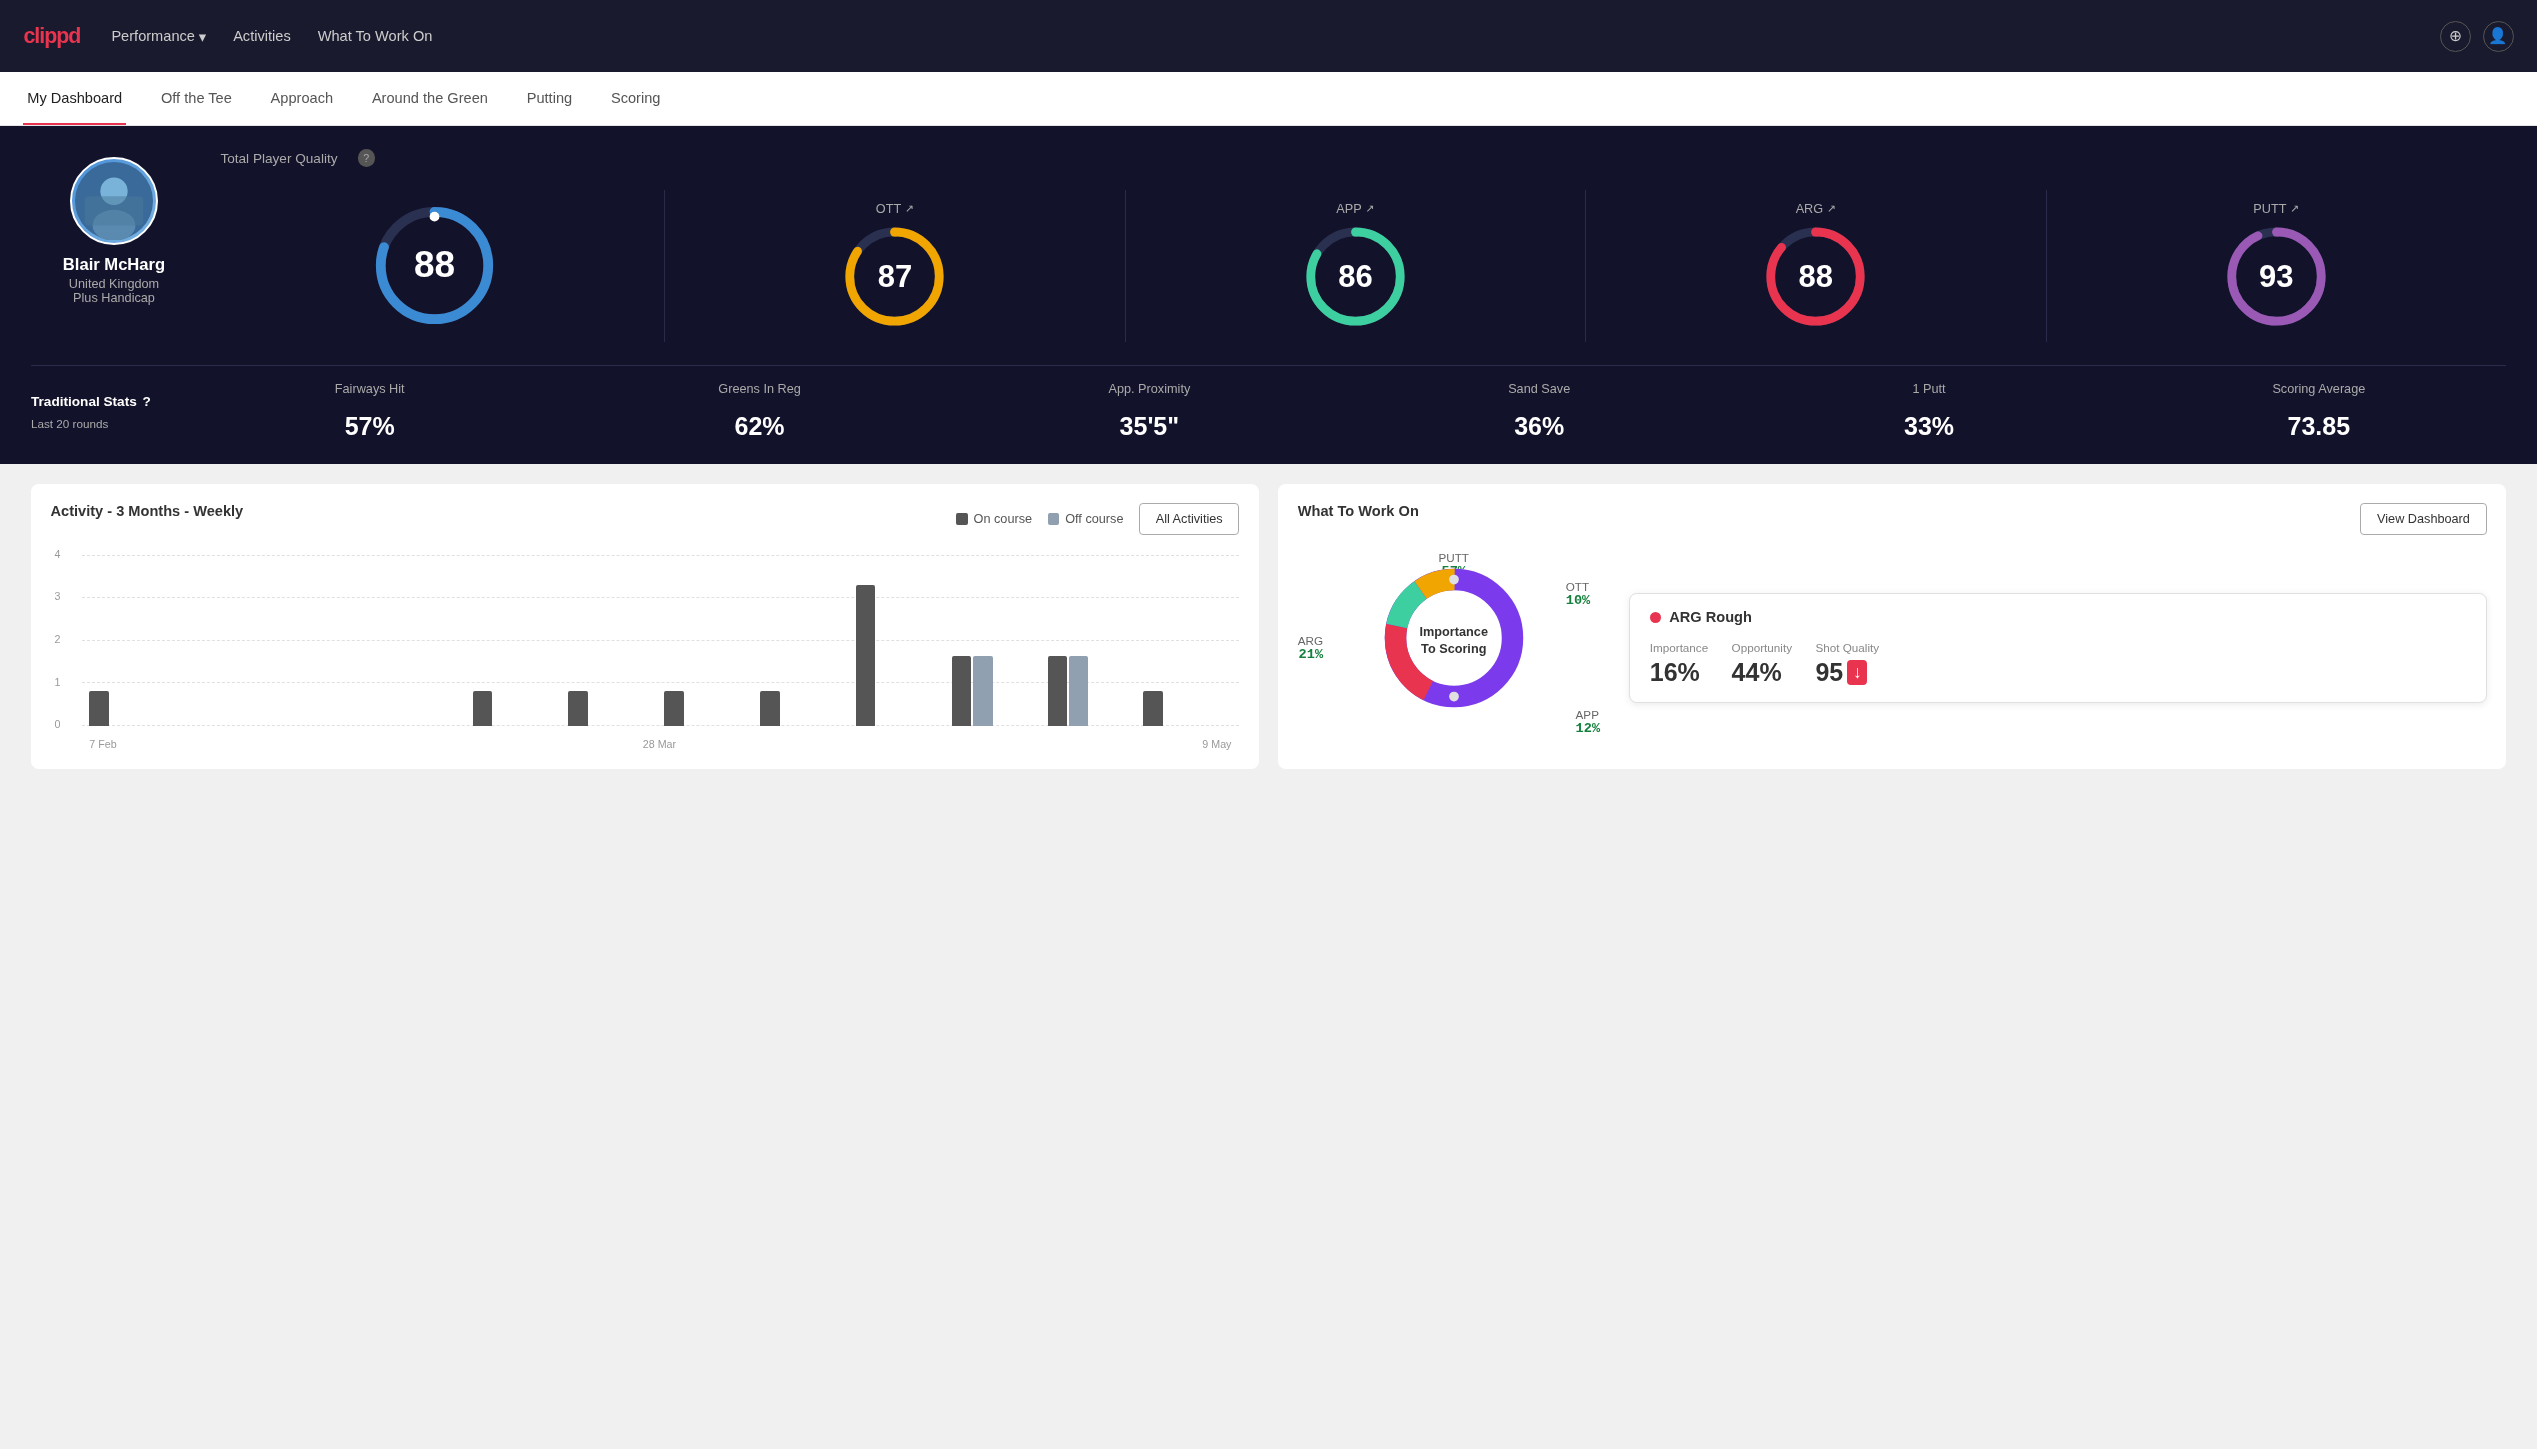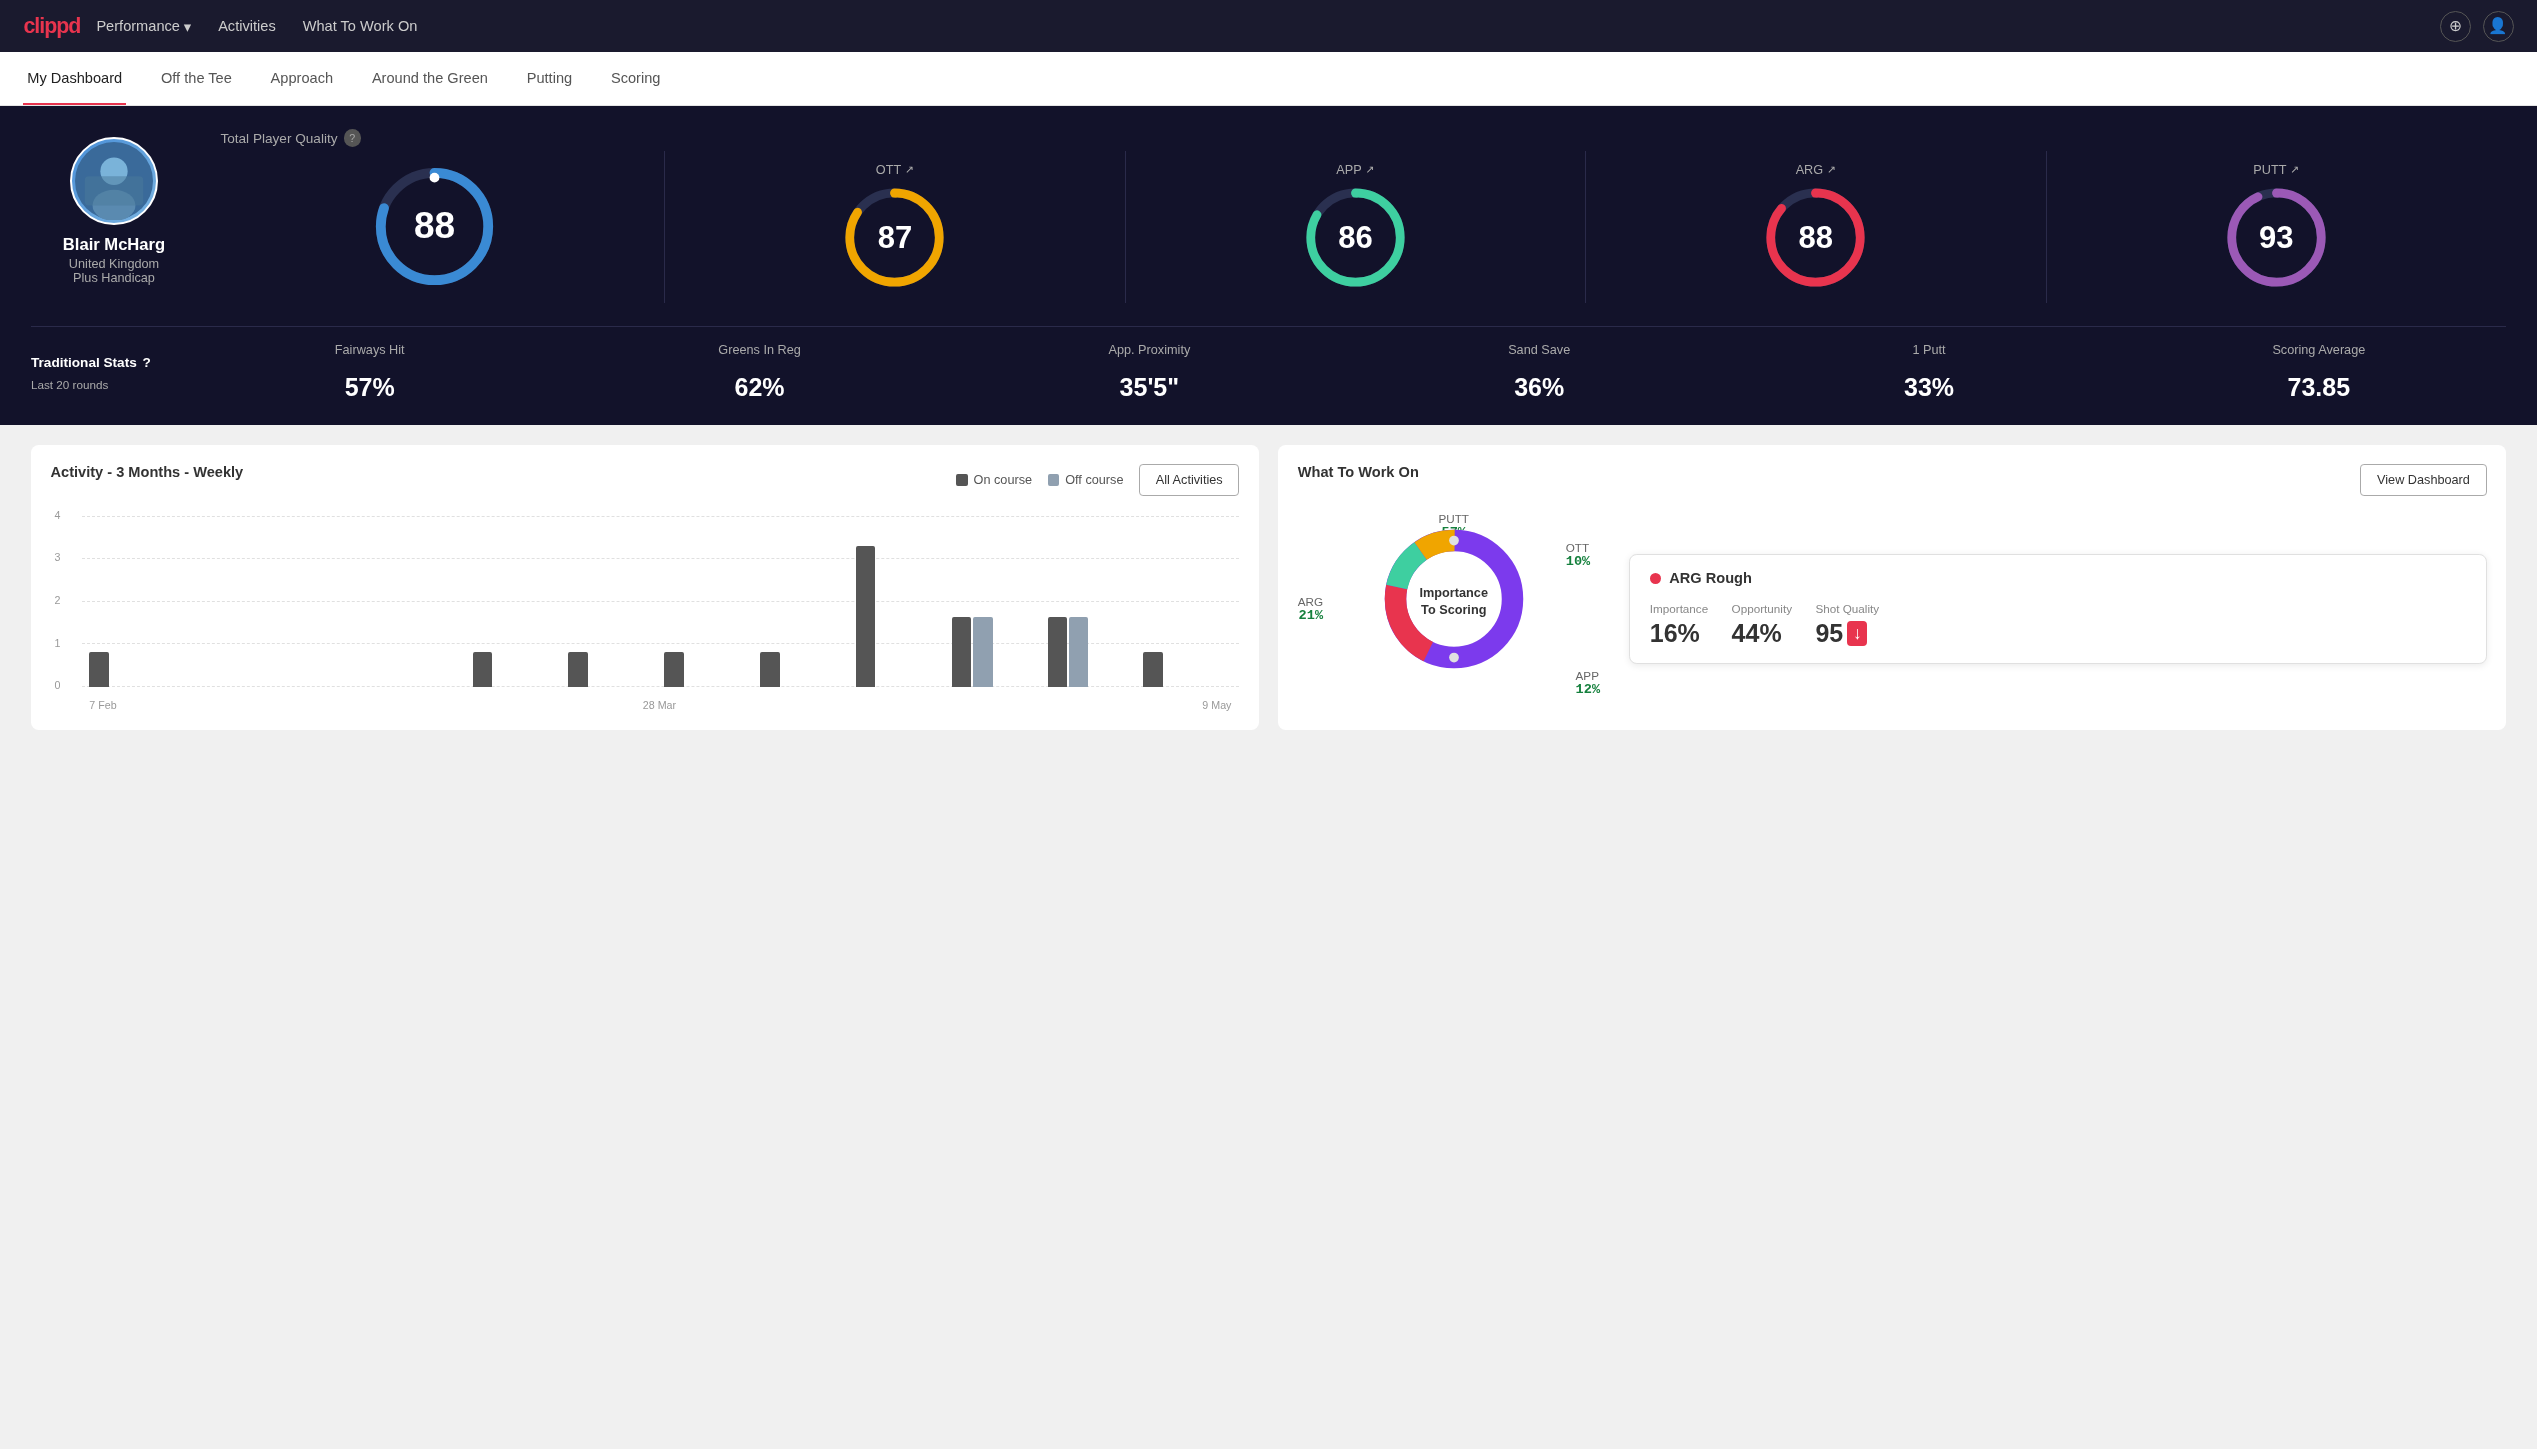--- a/index.html
+++ b/index.html
@@ -4,22 +4,22 @@
   <style>
     * { box-sizing: border-box; margin: 0; padding: 0; }
     body { font-family: -apple-system, BlinkMacSystemFont, 'Segoe UI', sans-serif; background: #f0f0f0; color: #fff; }
 
     
     .topnav {
       background: #1a1a2e;
       display: flex;
       align-items: center;
       padding: 0 23.4px;
-      height: 52px;
-      gap: 16px;
+      height: 72px;
+      gap: 31px;
     }
     .logo { color: #e8344e; font-weight: 900; font-size: 21.4px; letter-spacing: -1px; }
     .nav-links { display: flex; gap: 27px; flex: 1; }
     .nav-link { color: #ccc; font-size: 14.6px; cursor: pointer; display: flex; align-items: center; gap: 3.9px; justify-content: center; }
     .nav-icons { display: flex; gap: 11.7px; align-items: center; }
     .nav-icon-btn { background: transparent; border: 1.9px solid #555; border-radius: 50%; width: 31px; height: 31px; color: #ccc; cursor: pointer; font-size: 15.6px; display: flex; align-items: center; justify-content: center; }
 
     
     .tabs-bar {
       background: #fff;
@@ -68,21 +68,21 @@
       align-items: center;
       justify-content: center;
       font-size: 35px;
       overflow: hidden;
     }
     .player-name { color: #fff; font-weight: 700; font-size: 16.6px; margin-top: 9.7px; }
     .player-country { color: #aaa; font-size: 12.7px; margin-top: 1.9px; }
     .player-handicap { color: #aaa; font-size: 12.7px; }
 
     .quality-section { flex: 1; }
-    .quality-label { color: #aaa; font-size: 13.6px; margin-bottom: 4px; display: flex; align-items: center; gap: 6px; }
+    .quality-label { color: #aaa; font-size: 13.6px; margin-bottom: 23px; display: flex; align-items: center; gap: 20px; }
     .quality-label .help-icon { background: #555; border-radius: 50%; width: 17.5px; height: 17.5px; font-size: 10.7px; display: flex; align-items: center; justify-content: center; cursor: pointer; }
 
     .gauges { display: flex; gap: 0; }
     .gauge-item {
       flex: 1;
       display: flex;
       flex-direction: column;
       align-items: center;
       padding: 11.7px 15.6px;
       border-left: 1px solid #2a2a4a;

